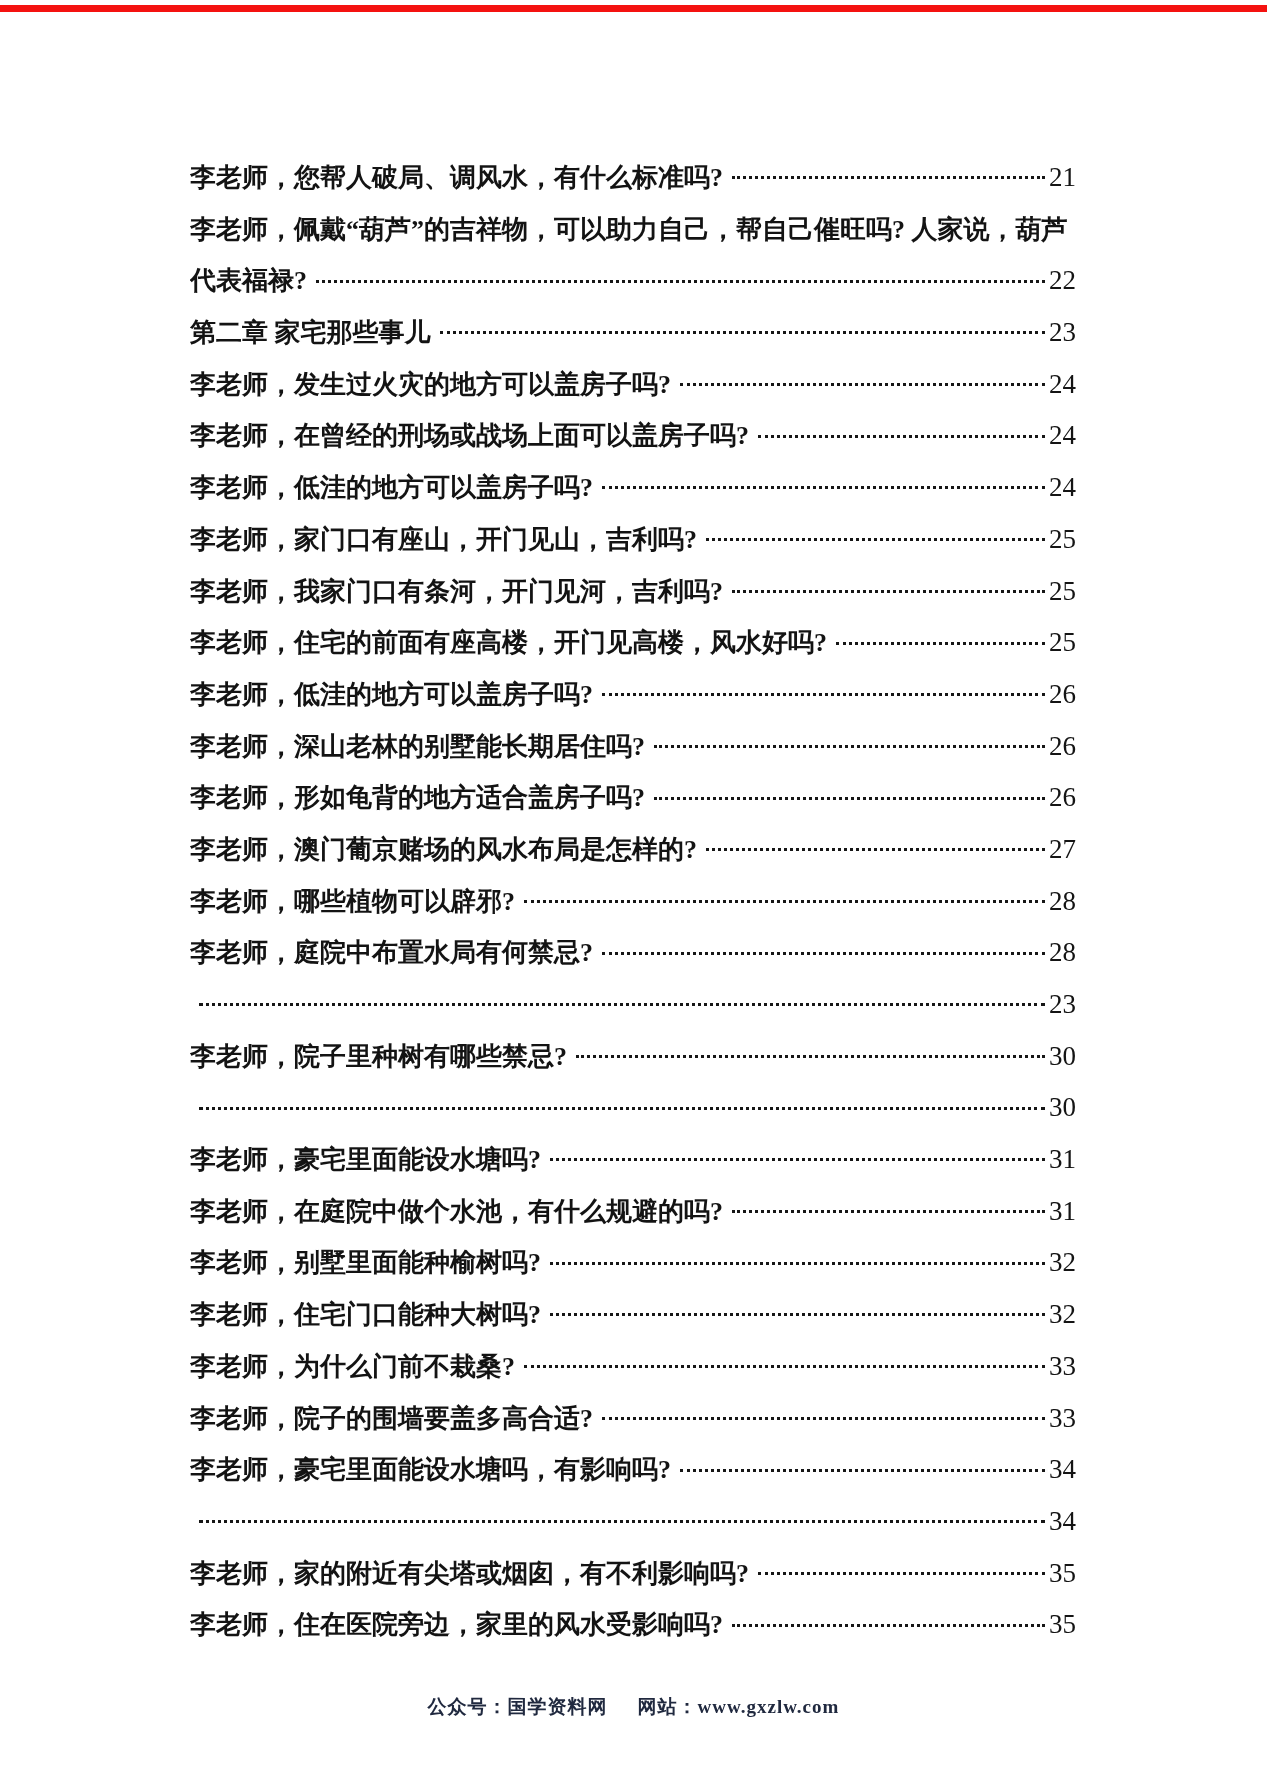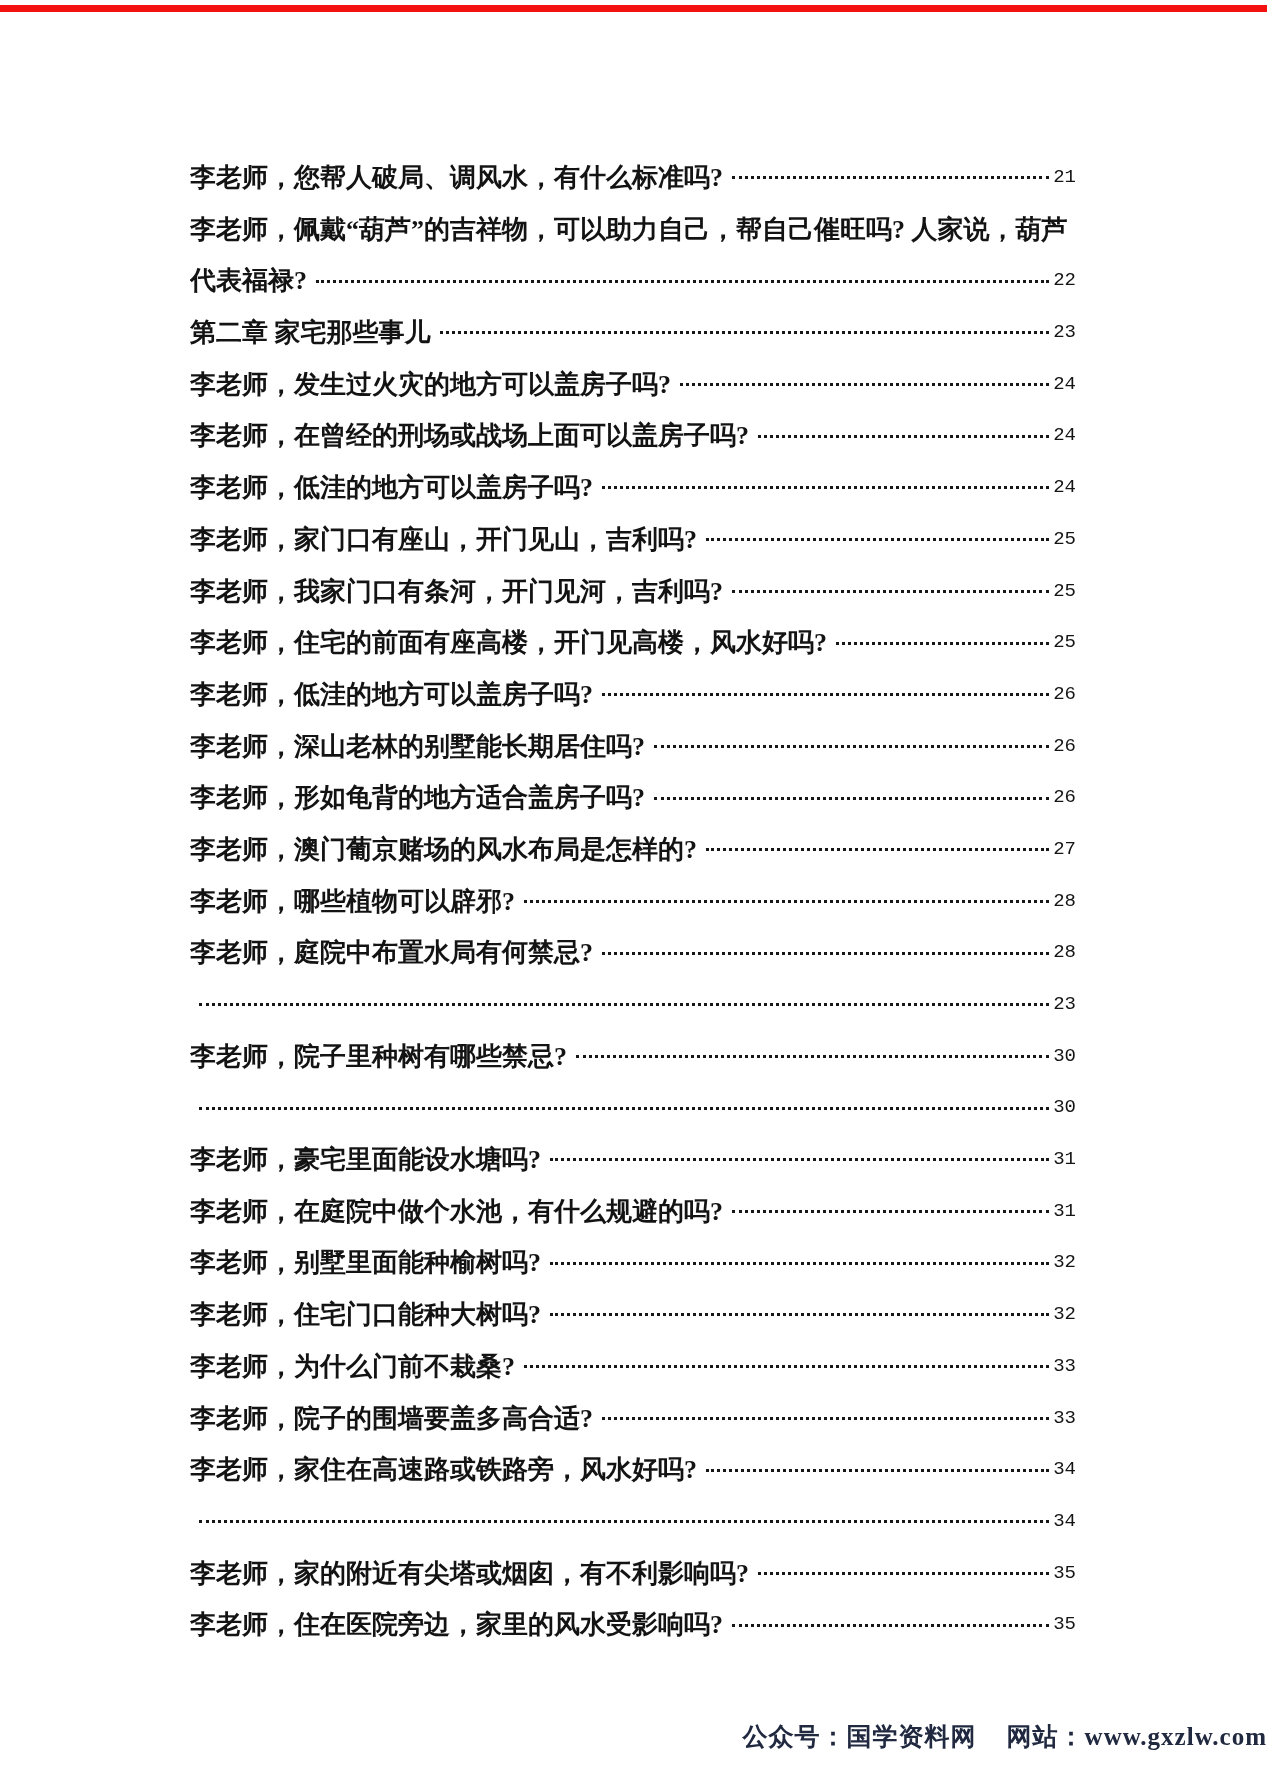--- a/index.html
+++ b/index.html
@@ -44,36 +44,35 @@
   }
   .leader {
     flex: 1 1 auto;
     min-width: 14px;
     border-bottom: 3.2px dotted #161616;
     margin-left: 9px;
     margin-right: 4px;
   }
   .pagenum {
     flex: 0 0 auto;
-    font-family: Liberation Mono, monospace;
-    font-size: 19px;
+    font-family: Liberation Serif, serif;
+    font-size: 27px;
     font-weight: 500;
     color: #141414;
   }
   .footer {
     position: absolute;
     top: 1694px;
     left: 0;
     width: 100%;
-    text-align: right;
-    font-size: 25px;
+    text-align: center;
+    font-size: 19px;
     font-weight: 600;
     color: #20293f;
     letter-spacing: 1px;
-    margin-top: 26px;
   }
   .footer .site {
     margin-left: 30px;
   }
 </style>
 </head>
 <body>
 
 <div class="red-line" style="background: rgb(244, 18, 16);"></div>
 
@@ -193,21 +192,21 @@
       <span class="text">李老师，为什么门前不栽桑?</span>
       <span class="leader"></span>
       <span class="pagenum">33</span>
     </div>
     <div class="row">
       <span class="text">李老师，院子的围墙要盖多高合适?</span>
       <span class="leader"></span>
       <span class="pagenum">33</span>
     </div>
     <div class="row">
-      <span class="text">李老师，家住在高速路或铁路旁，风水好吗?</span>
+      <span class="text">李老师，豪宅里面能设水塘吗，有影响吗?</span>
       <span class="leader"></span>
       <span class="pagenum">34</span>
     </div>
     <div class="row">
       <span class="leader"></span>
       <span class="pagenum">34</span>
     </div>
     <div class="row">
       <span class="text">李老师，家的附近有尖塔或烟囱，有不利影响吗?</span>
       <span class="leader"></span>

